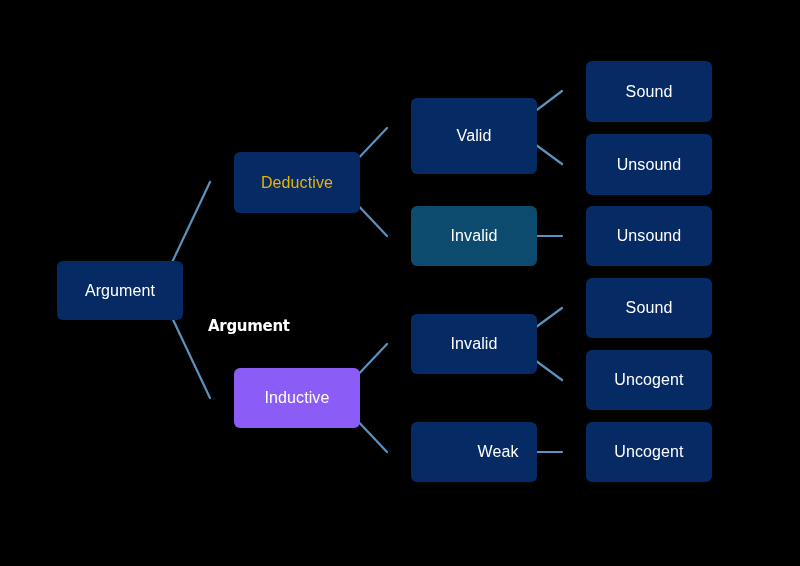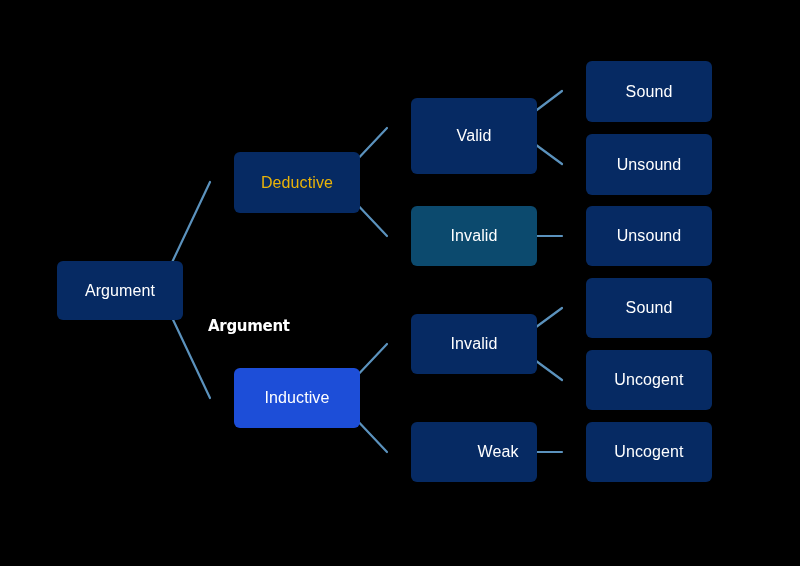--- a/index.html
+++ b/index.html
@@ -76,21 +76,21 @@
       <line x1="513" y1="344" x2="562" y2="380" stroke="#5b92bd" stroke-width="2.2" stroke-linecap="round"></line>
       <line x1="513" y1="452" x2="562" y2="452" stroke="#5b92bd" stroke-width="2.2" stroke-linecap="round"></line>
     </svg>
   <div id="nodes">
       <div class="node" style="left: 33px; top: 261px; width: 126px; height: 59px; background: rgb(6, 42, 99); color: rgb(255, 255, 255);">
         <span class="node-label">Argument</span>
       </div>
       <div class="node" style="left: 210px; top: 152px; width: 126px; height: 61px; background: rgb(6, 42, 99); color: #eab308;">
         <span class="node-label">Deductive</span>
       </div>
-      <div class="node" style="left: 210px; top: 368px; width: 126px; height: 60px; background: #1d4ed8; color: rgb(255, 255, 255);">
+      <div class="node" style="left: 210px; top: 368px; width: 126px; height: 60px; background: #8b5cf6; color: rgb(255, 255, 255);">
         <span class="node-label">Inductive</span>
       </div>
       <div class="node" style="left: 387px; top: 98px; width: 126px; height: 76px; background: rgb(6, 42, 99); color: rgb(255, 255, 255);">
         <span class="node-label">Valid</span>
       </div>
       <div class="node" style="left: 387px; top: 206px; width: 126px; height: 60px; background: #0c4a6e; color: rgb(255, 255, 255);">
         <span class="node-label">Invalid</span>
       </div>
       <div class="node" style="left: 387px; top: 314px; width: 126px; height: 60px; background: rgb(6, 42, 99); color: rgb(255, 255, 255);">
         <span class="node-label">Invalid</span>

